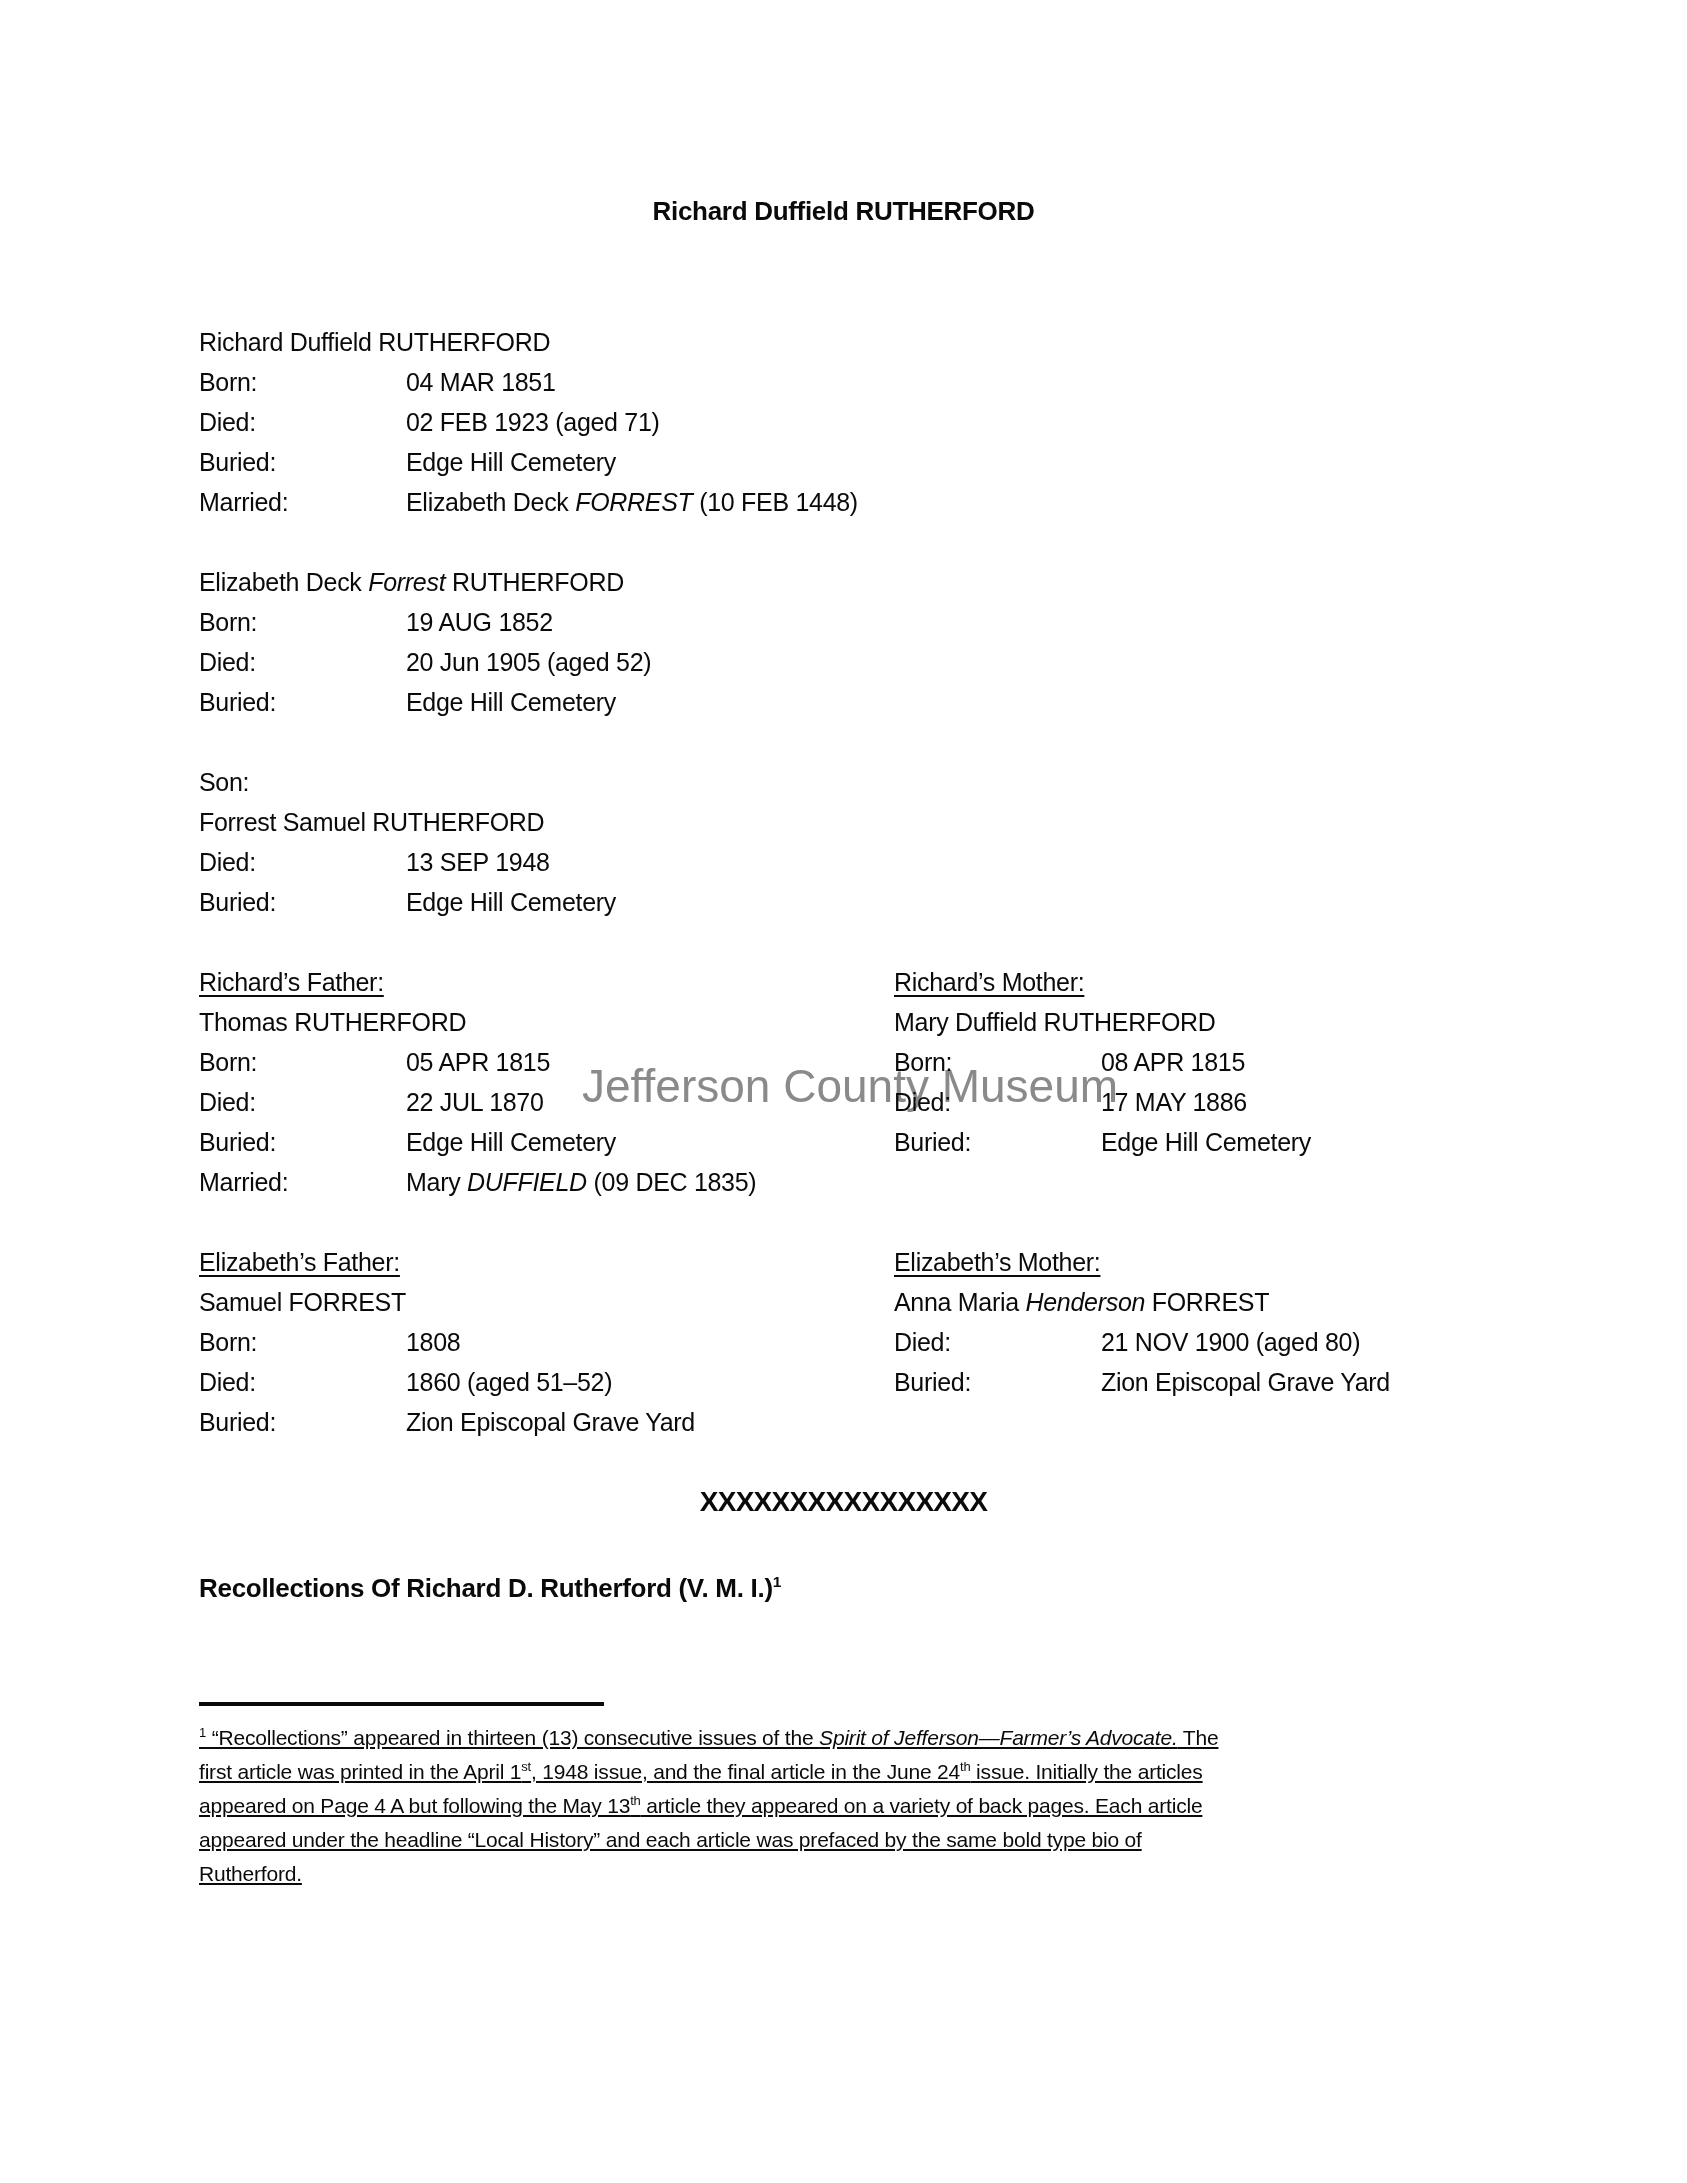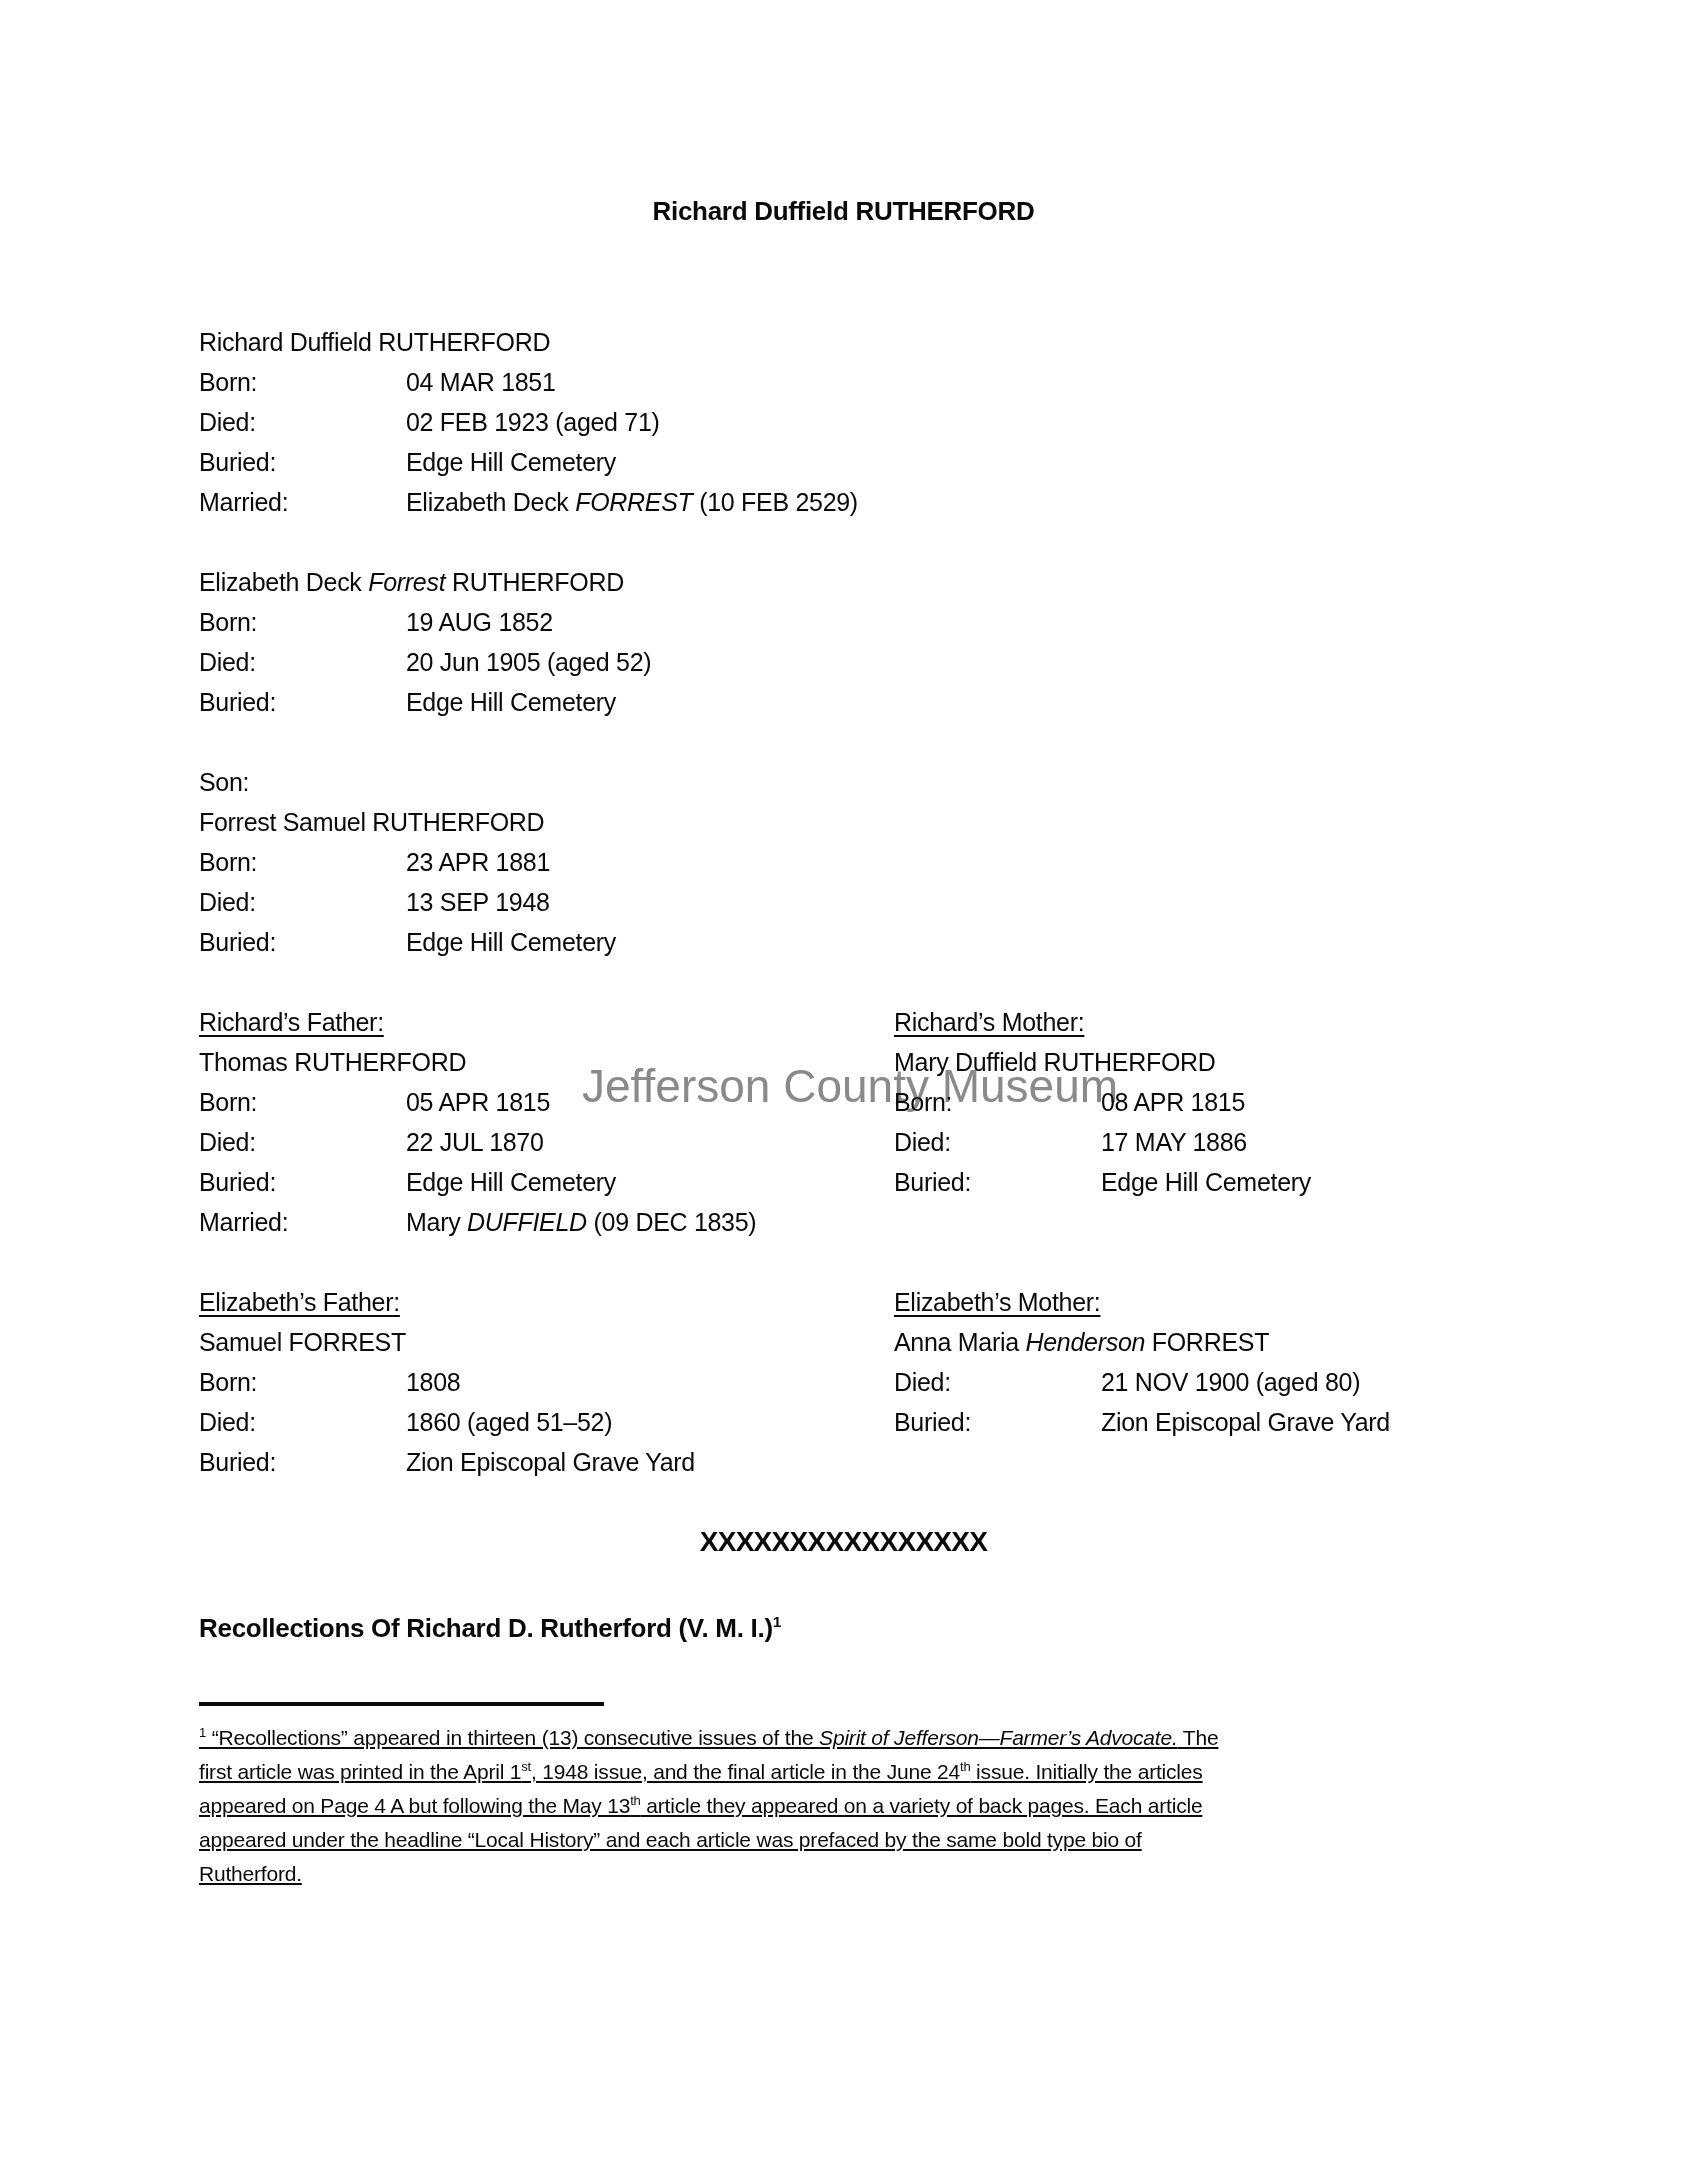--- a/index.html
+++ b/index.html
@@ -57,32 +57,31 @@
   <div class="content">
 
     <h1 class="title">Richard Duffield RUTHERFORD</h1>
 
     <div id="blocks">
         <div class="block">
           <div class="line"><span>Richard Duffield RUTHERFORD</span></div>
           <div class="line"><span class="label">Born:</span><span><span>04 MAR 1851</span></span></div>
           <div class="line"><span class="label">Died:</span><span><span>02 FEB 1923 (aged 71)</span></span></div>
           <div class="line"><span class="label">Buried:</span><span><span>Edge Hill Cemetery</span></span></div>
-          <div class="line"><span class="label">Married:</span><span><span>Elizabeth Deck </span><span class="it">FORREST</span><span> (10 FEB 2529)</span></span></div>
+          <div class="line"><span class="label">Married:</span><span><span>Elizabeth Deck </span><span class="it">FORREST</span><span> (10 FEB 1448)</span></span></div>
         </div>
         <div class="block">
           <div class="line"><span>Elizabeth Deck </span><span class="it">Forrest</span><span> RUTHERFORD</span></div>
           <div class="line"><span class="label">Born:</span><span><span>19 AUG 1852</span></span></div>
           <div class="line"><span class="label">Died:</span><span><span>20 Jun 1905 (aged 52)</span></span></div>
           <div class="line"><span class="label">Buried:</span><span><span>Edge Hill Cemetery</span></span></div>
         </div>
         <div class="block">
           <div class="line">Son:</div>
           <div class="line"><span>Forrest Samuel RUTHERFORD</span></div>
-          <div class="line"><span class="label">Born:</span><span><span>23 APR 1881</span></span></div>
           <div class="line"><span class="label">Died:</span><span><span>13 SEP 1948</span></span></div>
           <div class="line"><span class="label">Buried:</span><span><span>Edge Hill Cemetery</span></span></div>
         </div>
       </div>
 
     <div id="parents">
         <div class="cols">
           <div>
             <div class="line"><span class="heading-underline">Richard’s Father:</span></div>
             <div class="line"><span>Thomas RUTHERFORD</span></div>

